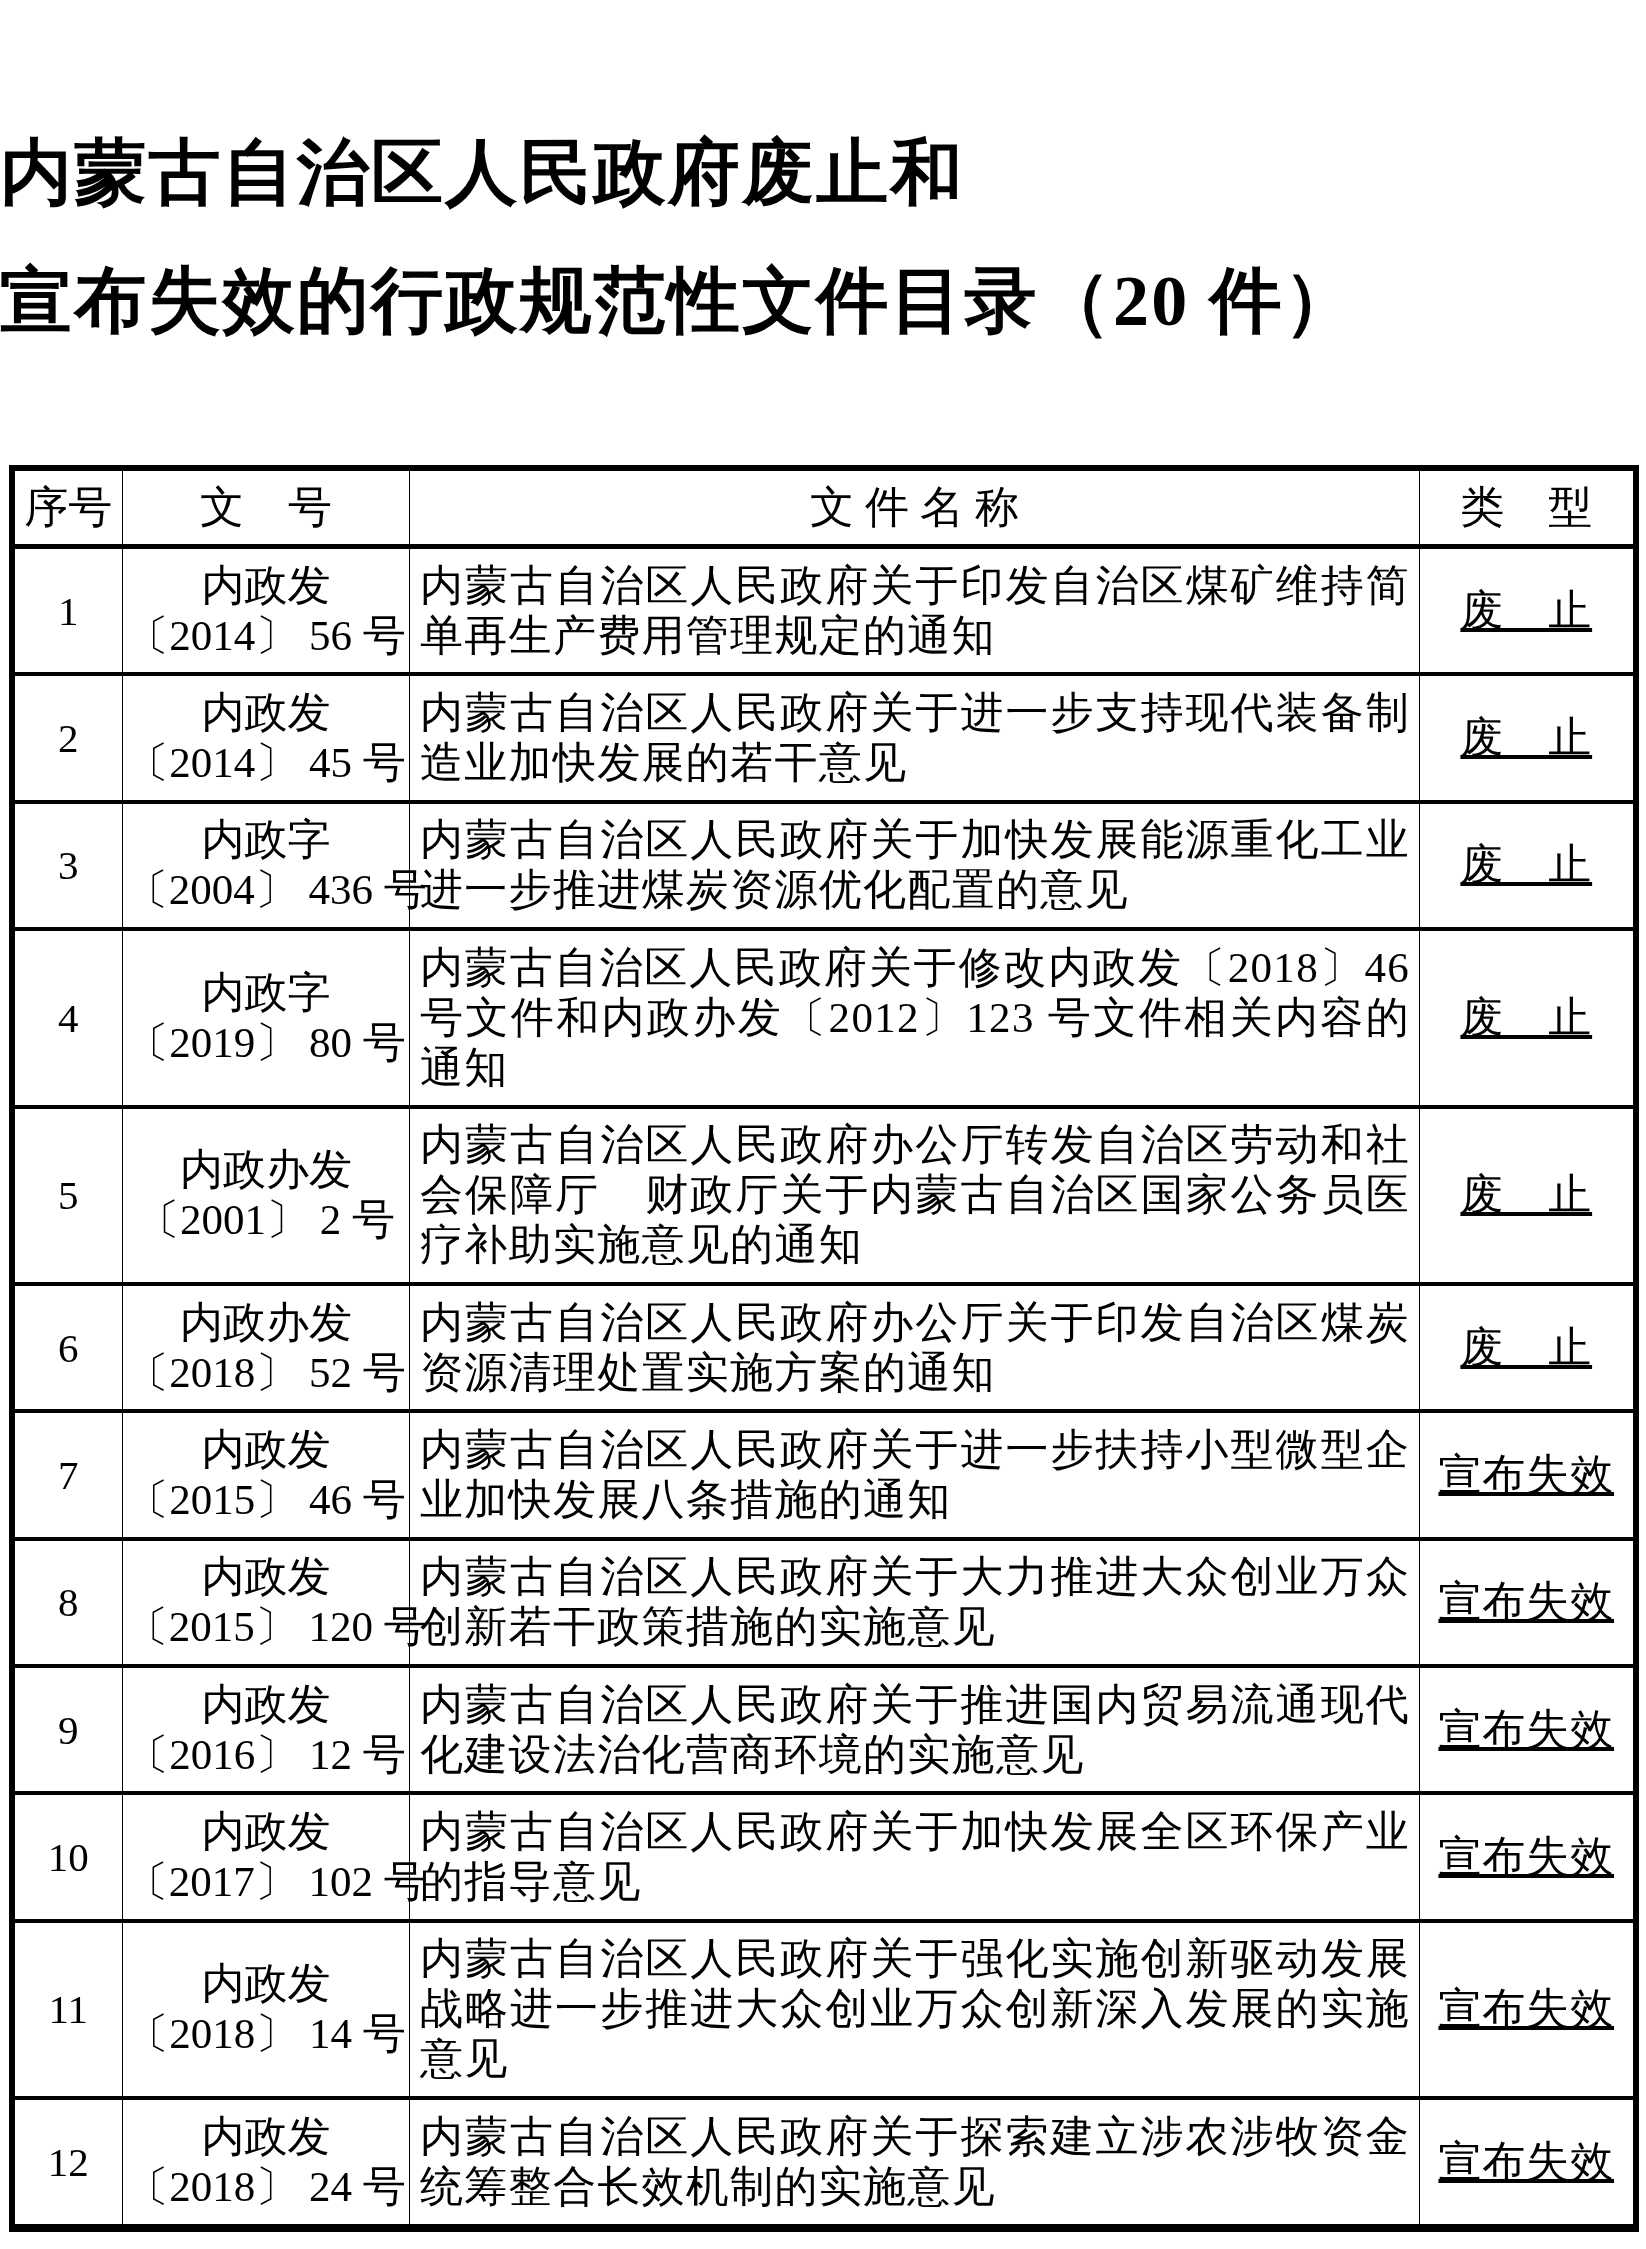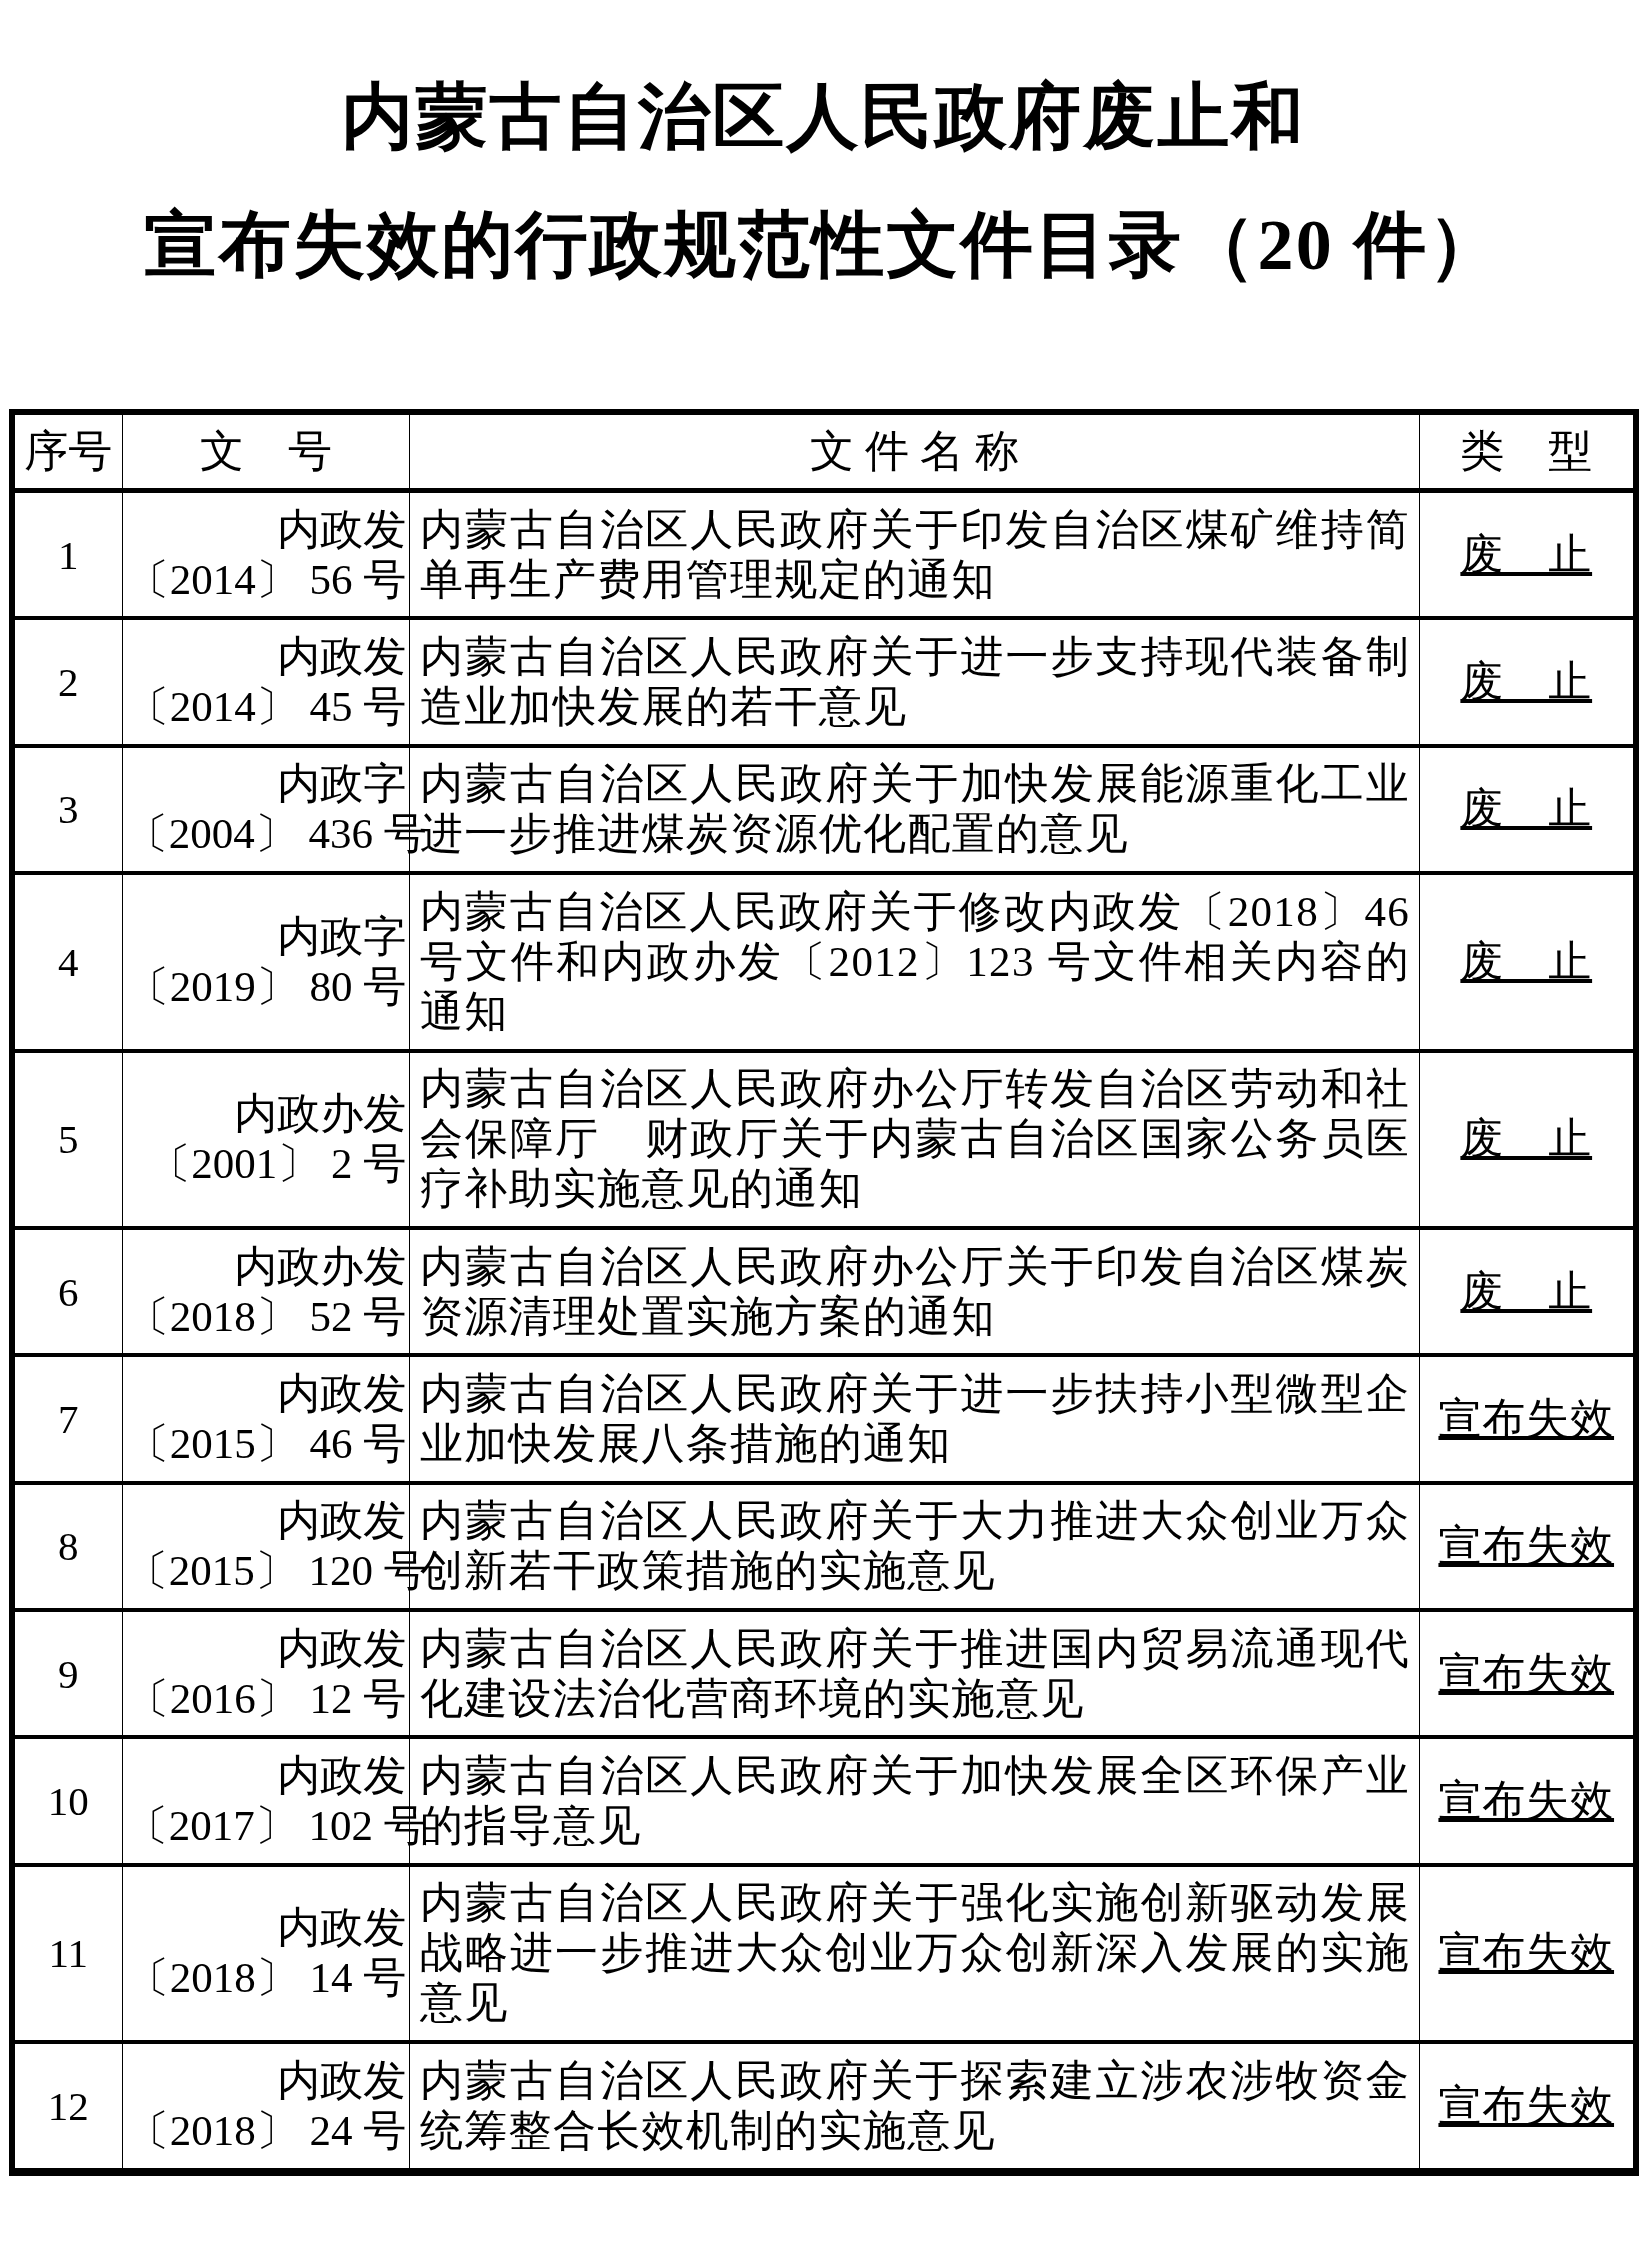--- a/index.html
+++ b/index.html
@@ -8,22 +8,21 @@
     background: #ffffff;
   }
   body {
     width: 1647px;
     height: 2392px;
     position: relative;
     font-family: "Liberation Serif", "DejaVu Serif", serif;
     color: #000000;
   }
   .title-block {
-    padding-top: 53px;
-    text-align: center;
+    padding-top: 109px;
     font-weight: bold;
     font-size: 72px;
     line-height: 128px;
     letter-spacing: 2.2px;
     margin: 0;
   }
   .title-line { display: block; white-space: nowrap; }
 
   table.doc-table {
     margin: 100px auto 0 auto;
@@ -54,21 +53,21 @@
     white-space: nowrap;
   }
   td { padding: 11.7px 7.2px; line-height: 50px; }
 
   td.col-no {
     text-align: center;
     font-size: 41px;
     padding: 0;
   }
   td.col-docno {
-    text-align: right;
+    text-align: center;
     padding: 11.7px 2.7px;
   }
   td.col-docno .docno-line { display: block; white-space: nowrap; }
   td.col-name {
     text-align: justify;
     text-justify: inter-character;
     word-break: break-all;
     letter-spacing: 1.3px;
     padding-left: 10px;
     padding-right: 9px;

